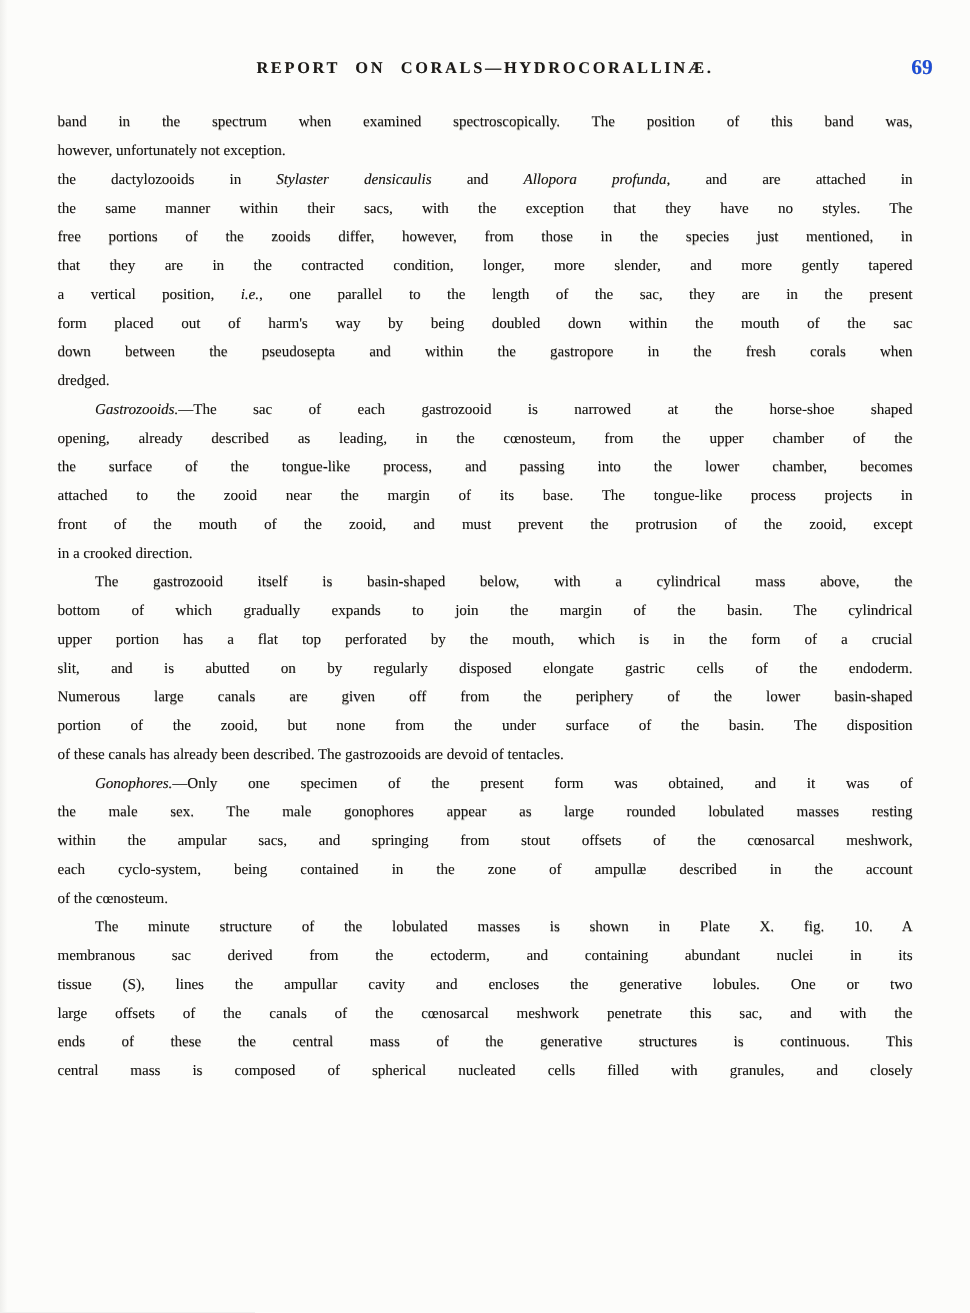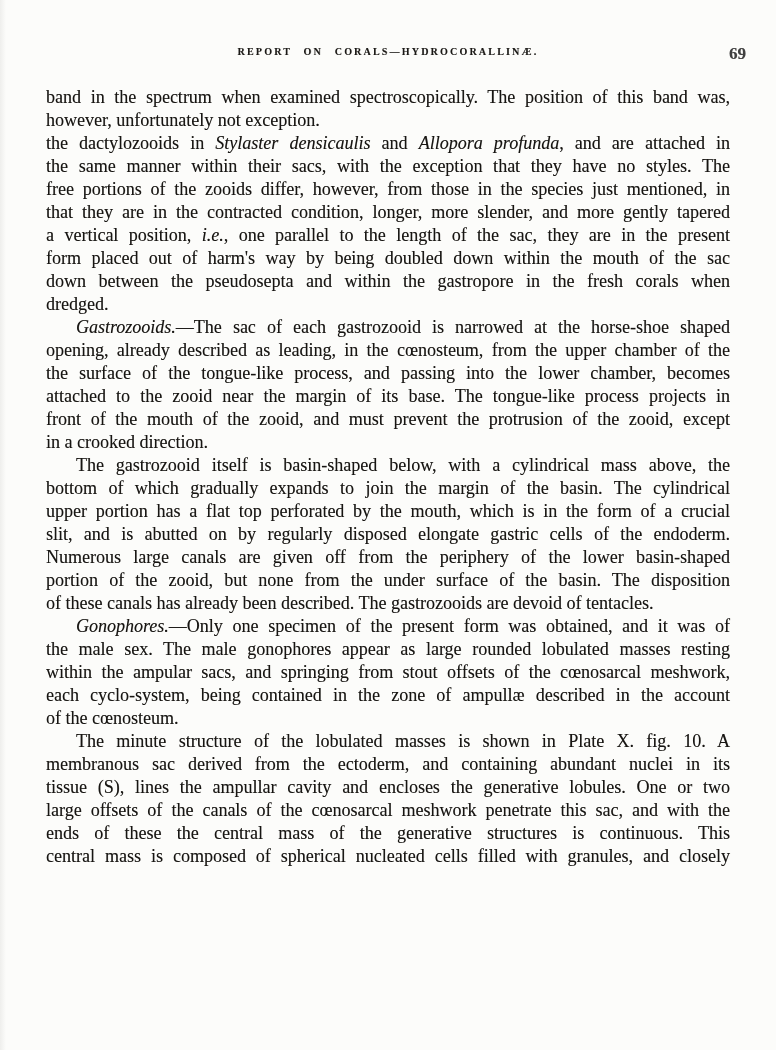--- a/index.html
+++ b/index.html
@@ -20,46 +20,46 @@
     padding-top: 46px;
   }
   
   .page-header {
     position: relative;
     height: 20px;
     padding: 0 30px;
   }
   .running-title {
     text-align: center;
-    font-size: 10px;
+    font-size: 13px;
     font-weight: 700;
     letter-spacing: 2.2px;
     word-spacing: 7px;
     color: #1b1916;
     text-shadow: 0.3px 0.3px 0 rgba(20,18,14,0.35);
   }
   .page-number {
     position: absolute;
     right: 30px;
     top: -2px;
     font-size: 17px;
     font-weight: 700;
-    color: #404040;
+    color: #1d4ed8;
     text-shadow: 0.3px 0.3px 0 rgba(20,18,14,0.35);
   }
   
   .page-body {
     margin-top: 20px;
     padding: 0 46px;
   }
   .para {
     margin: 0;
   }
   .line {
-    font-size: 18px;
+    font-size: 12px;
     line-height: 23px;
     text-align: justify;
     text-align-last: justify;
     white-space: normal;
     text-shadow: 0.25px 0.25px 0 rgba(20,18,14,0.4);
   }
   .line.first {
     text-indent: 30px;
   }
   .line.end {

